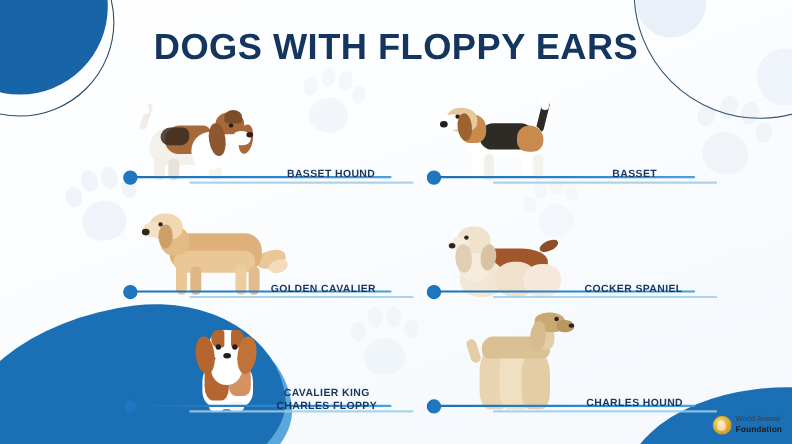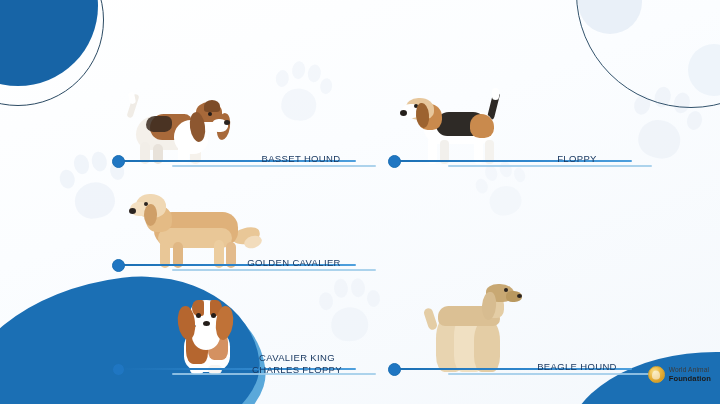--- a/index.html
+++ b/index.html
@@ -123,42 +123,42 @@
   .dot {
     position:absolute; left:0; top:0;
     width:13px; height:13px; border-radius:50%;
     background:#1f76c2;
     border:1.2px solid #1b6fb4;
   }
   .label {
     position:absolute;
     right:0; bottom:11px;
     font-size:9.5px;
-    font-weight:normal;
+    font-weight:bold;
     letter-spacing:.35px;
     color:#16365f;
     line-height:11.5px;
     text-align:center;
     white-space:pre-line;
     font-family:"Liberation Sans", sans-serif;
   }
   .cell.col-l .label { right:0; }
   .cell.col-r .label { right:0; }
 
   
   .dog {
     position:absolute;
     bottom:9px;
     pointer-events:none;
   }
   .part { position:absolute; }
 
   
   .logo {
-    position:absolute; right:9px; bottom:21px;
+    position:absolute; right:9px; bottom:9px;
     display:flex; gap:4px;
   }
   .logo-badge {
     width:17px; height:17px; border-radius:50%;
     background:radial-gradient(circle at 35% 30%,#f7dd86 0%,#e8b33c 45%,#c98a15 100%);
     border:1px solid #d9a62e;
     position:relative;
     flex:none;
   }
   .logo-badge::after {
@@ -230,20 +230,21 @@
 
   <div class="circle-tl-ring"></div>
   <div class="circle-tl"></div>
   <div class="circle-tr-ring"></div>
   <div class="circle-tr-soft"></div>
   <div class="circle-r-soft"></div>
   <div class="blob-bl-shadow"></div>
   <div class="blob-bl"></div>
   <div class="blob-br"></div>
 
+  <div class="title">DOGS WITH FLOPPY EARS</div>
 
   <div class="grid">
 
     <div class="cell col-l row-1">
       <div class="dog" style="left:14px; width:118px; height:74px;">
 
         <div class="part" style="left:4px; bottom:48px; width:6px; height:24px; background:#f0ece6; border-radius:4px; transform:rotate(18deg);"></div>
         <div class="part" style="left:3px; bottom:62px; width:6px; height:12px; background:#ffffff; border-radius:4px; transform:rotate(-12deg);"></div>
 
         <div class="part" style="left:10px; bottom:16px; width:62px; height:34px; background:#f4f0ea; border-radius:24px 16px 18px 20px;"></div>
@@ -298,21 +299,21 @@
         <div class="part" style="left:2px; bottom:50px; width:7px; height:6px; background:#241f1b; border-radius:50%;"></div>
         <div class="part" style="left:16px; bottom:58px; width:4px; height:4px; background:#241f1b; border-radius:50%;"></div>
 
         <div class="part" style="left:18px; bottom:38px; width:13px; height:25px; background:#9c6330; border-radius:50% 46% 50% 50%; transform:rotate(-6deg);"></div>
       </div>
       <div class="rule-wrap">
         <div class="rule-shadow"></div>
         <div class="rule"></div>
         <div class="dot"></div>
       </div>
-      <div class="label" style="width:110px;">FLOPPY</div>
+      <div class="label" style="width:110px;">BASSET</div>
     </div>
 
     <div class="cell col-l row-2">
       <div class="dog" style="left:16px; width:132px; height:82px;">
 
         <div class="part" style="left:104px; bottom:26px; width:28px; height:16px; background:#e9c797; border-radius:50% 40% 50% 50%; transform:rotate(-12deg);"></div>
         <div class="part" style="left:116px; bottom:22px; width:18px; height:12px; background:#f2dcbc; border-radius:50%; transform:rotate(-18deg);"></div>
 
         <div class="part" style="left:26px; bottom:24px; width:84px; height:34px; background:#dfb17a; border-radius:26px 22px 20px 22px;"></div>
         <div class="part" style="left:30px; bottom:22px; width:74px; height:20px; background:#e9c797; border-radius:20px;"></div>
@@ -332,20 +333,48 @@
         <div class="part" style="left:16px; bottom:44px; width:13px; height:22px; background:#cf9f68; border-radius:50% 46% 50% 50%;"></div>
       </div>
       <div class="rule-wrap">
         <div class="rule-shadow"></div>
         <div class="rule"></div>
         <div class="dot"></div>
       </div>
       <div class="label" style="width:124px;">GOLDEN CAVALIER</div>
     </div>
 
+    <div class="cell col-r row-2">
+      <div class="dog" style="left:16px; width:120px; height:72px;">
+
+        <div class="part" style="left:86px; bottom:42px; width:18px; height:9px; background:#8d4d26; border-radius:50% 50% 50% 50%; transform:rotate(-24deg);"></div>
+
+        <div class="part" style="left:22px; bottom:10px; width:72px; height:34px; background:#a0572c; border-radius:30% 34% 40% 38%;"></div>
+
+        <div class="part" style="left:14px; bottom:0px; width:40px; height:34px; background:#f2e6d4; border-radius:46% 46% 46% 46%;"></div>
+        <div class="part" style="left:46px; bottom:0px; width:38px; height:32px; background:#efe1cc; border-radius:46% 46% 46% 46%;"></div>
+        <div class="part" style="left:72px; bottom:0px; width:34px; height:30px; background:#f4e9da; border-radius:48% 44% 46% 46%;"></div>
+
+        <div class="part" style="left:12px; bottom:14px; width:30px; height:30px; background:#f6ecdd; border-radius:50%;"></div>
+
+        <div class="part" style="left:12px; bottom:40px; width:30px; height:24px; background:#f0e2cd; border-radius:46% 50% 40% 44%;"></div>
+        <div class="part" style="left:6px; bottom:42px; width:16px; height:13px; background:#f6ecdd; border-radius:48% 38% 40% 48%;"></div>
+        <div class="part" style="left:4px; bottom:44px; width:6px; height:5px; background:#2c2420; border-radius:50%;"></div>
+        <div class="part" style="left:18px; bottom:52px; width:4px; height:4px; background:#2c2420; border-radius:50%;"></div>
+
+        <div class="part" style="left:10px; bottom:22px; width:15px; height:26px; background:#e2cfb3; border-radius:50% 46% 50% 50%; transform:rotate(-5deg);"></div>
+        <div class="part" style="left:33px; bottom:24px; width:14px; height:24px; background:#d9c3a4; border-radius:46% 50% 50% 50%; transform:rotate(7deg);"></div>
+      </div>
+      <div class="rule-wrap">
+        <div class="rule-shadow"></div>
+        <div class="rule"></div>
+        <div class="dot"></div>
+      </div>
+      <div class="label" style="width:112px;">COCKER SPANIEL</div>
+    </div>
 
     <div class="cell col-l row-3">
       <div class="dog" style="left:52px; width:84px; height:88px;">
 
         <div class="part" style="left:20px; bottom:2px; width:46px; height:44px; background:#ffffff; border-radius:42% 42% 36% 36%;"></div>
         <div class="part" style="left:22px; bottom:10px; width:22px; height:38px; background:#b5662f; border-radius:40% 30% 30% 34%;"></div>
         <div class="part" style="left:44px; bottom:14px; width:20px; height:30px; background:#c9763a; border-radius:34% 40% 30% 30%; opacity:.8;"></div>
 
         <div class="part" style="left:26px; bottom:0px; width:14px; height:9px; background:#ffffff; border-radius:7px;"></div>
         <div class="part" style="left:44px; bottom:0px; width:14px; height:9px; background:#f7f5f2; border-radius:7px;"></div>
@@ -390,21 +419,21 @@
         <div class="part" style="left:95px; bottom:76px; width:5px; height:4px; background:#2b2420; border-radius:50%;"></div>
         <div class="part" style="left:82px; bottom:82px; width:4px; height:4px; background:#2b2420; border-radius:50%;"></div>
 
         <div class="part" style="left:60px; bottom:54px; width:14px; height:28px; background:#d7bc90; border-radius:50% 44% 50% 50%; transform:rotate(4deg);"></div>
       </div>
       <div class="rule-wrap">
         <div class="rule-shadow"></div>
         <div class="rule"></div>
         <div class="dot"></div>
       </div>
-      <div class="label" style="width:110px;">BEAGLE HOUND</div>
+      <div class="label" style="width:110px;">CHARLES HOUND</div>
     </div>
 
   </div>
 
   <div class="logo">
     <div class="logo-badge"></div>
     <div class="logo-text">
       <div class="logo-top">World Animal</div>
       <div class="logo-bottom">Foundation</div>
     </div>

